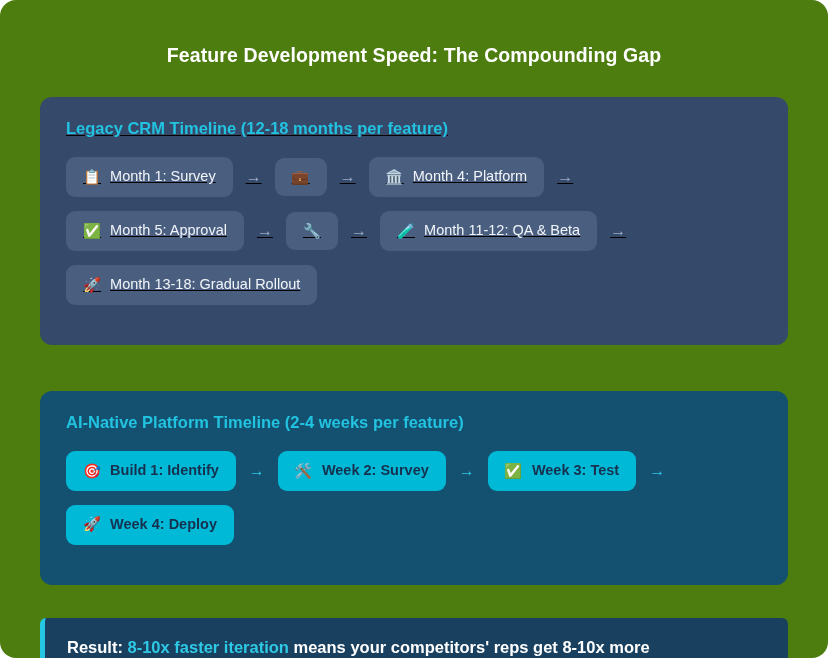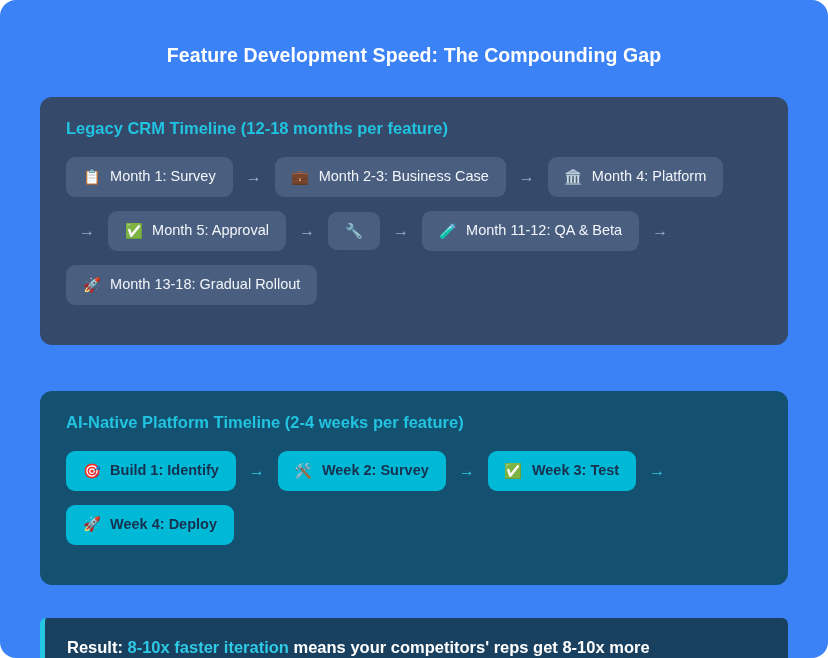--- a/index.html
+++ b/index.html
@@ -11,21 +11,21 @@
     width: 828px;
     height: 658px;
     overflow: hidden;
     font-family: "Liberation Sans", sans-serif;
   }
   .page {
     position: relative;
     width: 828px;
     height: 658px;
     box-sizing: border-box;
-    background: #3b82f6;
+    background: #4d7c0f;
     border-radius: 16px;
     padding: 30px 40px 0 40px;
     overflow: hidden;
   }
   .page-title {
     text-align: center;
     color: #ffffff;
     font-size: 19.5px;
     font-weight: bold;
     letter-spacing: 0.1px;
@@ -35,20 +35,21 @@
 
   
   .panel {
     border-radius: 12px;
     box-sizing: border-box;
   }
   .panel-legacy {
     background: #35496b;
     margin-top: 30px;
     padding: 22px 26px 26px 26px;
+    text-decoration: underline;
   }
   .panel-ai {
     background: #14506f;
     margin-top: 46px;
     padding: 22px 26px 26px 26px;
   }
   .panel-heading {
     font-size: 16.5px;
     font-weight: bold;
     color: #22c3e0;
@@ -122,21 +123,20 @@
   <section class="panel panel-legacy">
     <div class="panel-heading">Legacy CRM Timeline (12-18 months per feature)</div>
     <div class="flow" id="legacy-flow">
         <div class="chip chip-legacy">
           <span class="chip-icon">📋</span>
           <span>Month 1: Survey</span>
         </div>
         <span class="arrow arrow-legacy">→</span>
         <div class="chip chip-legacy">
           <span class="chip-icon">💼</span>
-          <span>Month 2-3: Business Case</span>
         </div>
         <span class="arrow arrow-legacy">→</span>
         <div class="chip chip-legacy">
           <span class="chip-icon">🏛️</span>
           <span>Month 4: Platform</span>
         </div>
         <span class="arrow arrow-legacy">→</span>
         <div class="chip chip-legacy">
           <span class="chip-icon">✅</span>
           <span>Month 5: Approval</span>

